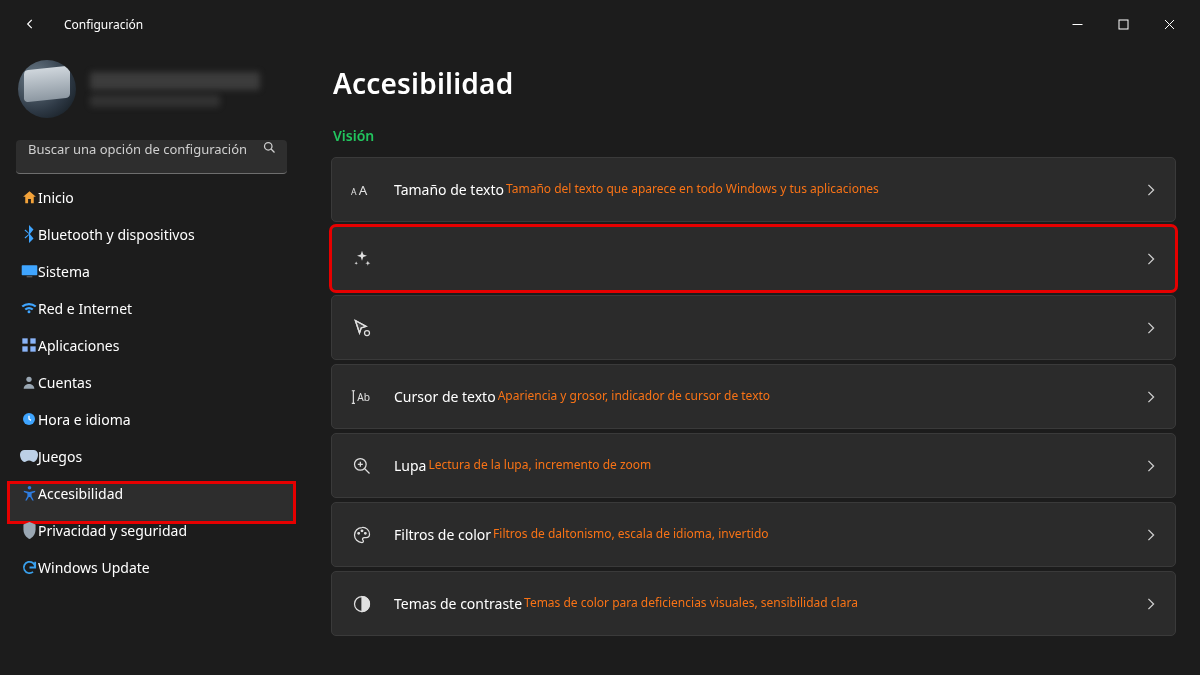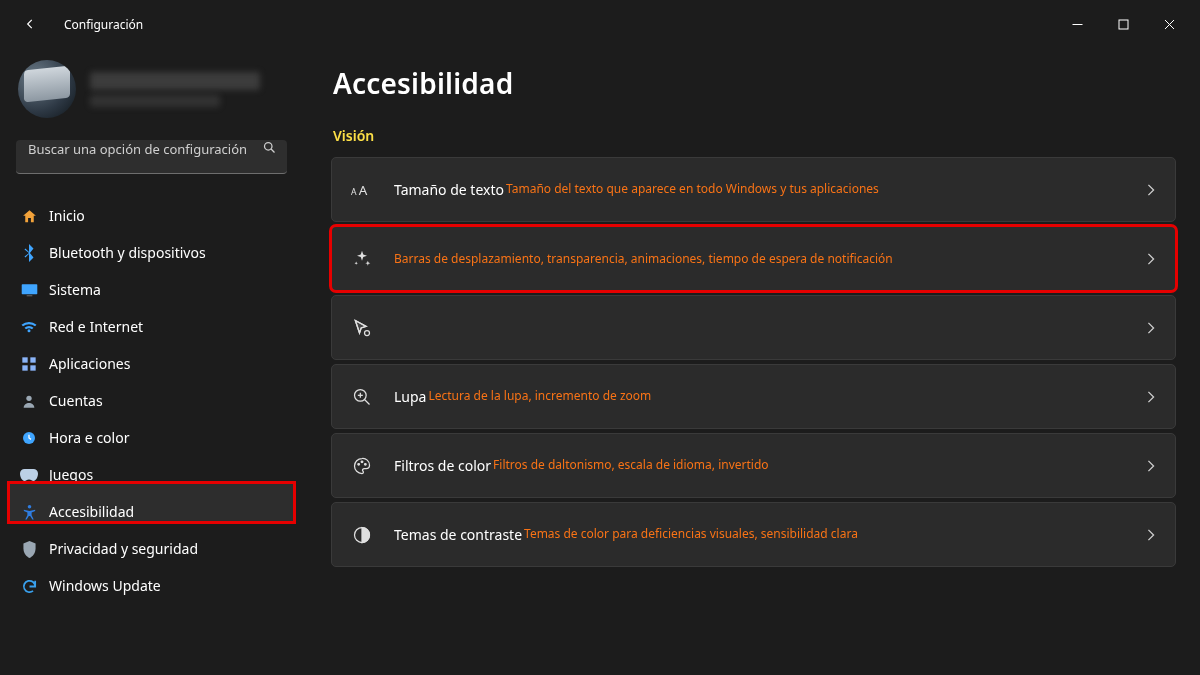--- a/index.html
+++ b/index.html
@@ -19,29 +19,29 @@
   .avatar::after{content:"";position:absolute;inset:8px 6px 18px 6px;background:linear-gradient(#cfd6dc,#8d98a2);border-radius:4px;transform:skewY(-6deg);}
   .profile-text .name-blur { width: 170px; height: 18px; background: rgba(120,120,120,0.35); border-radius: 3px; margin-bottom: 5px; filter: blur(3px); }
   .profile-text .email-blur { width: 130px; height: 12px; background: rgba(120,120,120,0.25); border-radius: 3px; filter: blur(3px); }
 
   .search { display:flex; align-items:flex-start; background:#2e2e2e; border-radius:4px; height:34px; padding:0 10px 0 12px; border-bottom:1px solid #6e6e6e; margin: 0 6px 14px 6px;}
   .search input { flex:1; background:transparent; border:0; outline:0; color:#cfcfcf; font-size:13px; }
   .search input::placeholder{color:#cfcfcf;}
   .search .sicon{ color:#cfcfcf; font-size:14px; }
 
   .nav { display:flex; flex-direction:column; gap:0; }
-  .nav-item { display:flex; align-items:flex-end; gap:11px; height:37px; padding:0 10px; border-radius:5px; font-size:14px; color:#fff; cursor:default; position:relative; }
+  .nav-item { display:flex; align-items:flex-start; gap:0; height:37px; padding:0 10px; border-radius:5px; font-size:14px; color:#fff; cursor:default; position:relative; }
   .nav-item.active { background:#2d2d2d; }
   .nav-item .ni-icon { width:18px; height:18px; display:inline-flex; align-items:center; justify-content:center; font-size:16px; }
   .nav-item .ni-label { white-space:nowrap; }
   .red-box-sidebar { outline:3px solid #e60000; outline-offset: 0px; border-radius:0;}
 
   .main { flex:1; padding: 8px 24px 0 26px; overflow:hidden; }
   .page-title { font-size:28px; font-weight:600; letter-spacing:0.2px; margin: 8px 0 24px 2px;}
-  .section-label { font-size:14px; font-weight:600; margin: 0 0 12px 2px; color:#fde047;}
+  .section-label { font-size:14px; font-weight:600; margin: 0 0 12px 2px; color:#22c55e;}
 
   .cards { display:flex; flex-direction:column; gap:4px; }
   .card { background:#2b2b2b; border:1px solid #3a3a3a; border-radius:5px; height:65px; display:flex; align-items:center; padding:0 20px 0 16px; cursor:default; }
   .card .c-icon { width:28px; display:flex; align-items:center; justify-content:center; color:#e0e0e0; font-size:18px; margin-right:18px;}
   .card .c-text { flex:1; display:flex; flex-direction:row; gap:2px; }
   .card .c-title { font-size:14px; color:#fff; font-weight:400;}
   .card .c-sub { font-size:12px; color:#f97316; }
   .card .chev { color:#cfcfcf; font-size:12px; margin-left:auto; }
 
   .card.highlight { outline:3px solid #e60000; outline-offset:-1px; }
@@ -166,21 +166,21 @@
           </span>
         <span class="ni-label">Cuentas</span>
       </div>
       <div class="nav-item">
         <span class="ni-icon ic-time">
             <svg width="16" height="16" viewBox="0 0 24 24" fill="none" stroke="currentColor" stroke-width="2">
               <circle cx="12" cy="12" r="9" fill="#3fa5ff" stroke="none"></circle>
               <path d="M12 7v5l3 2" stroke="#fff"></path>
             </svg>
           </span>
-        <span class="ni-label">Hora e color</span>
+        <span class="ni-label">Hora e idioma</span>
       </div>
       <div class="nav-item">
         <span class="ni-icon ic-game">
             <svg width="18" height="12" viewBox="0 0 24 16" fill="currentColor">
               <path d="M6 0h12a6 6 0 016 6c0 5-3 10-6 10-2 0-3-2-6-2s-4 2-6 2c-3 0-6-5-6-10a6 6 0 016-6z"></path>
             </svg>
           </span>
         <span class="ni-label">Juegos</span>
       </div>
       <div class="nav-item active red-box-sidebar" style="border-radius:0;">
@@ -235,21 +235,20 @@
           </span>
       </div>
 
       <div class="card highlight">
         <span class="c-icon">
           <svg width="20" height="20" viewBox="0 0 24 24" fill="currentColor">
               <path d="M12 2l1.5 4.5L18 8l-4.5 1.5L12 14l-1.5-4.5L6 8l4.5-1.5zM19 14l.8 2.2L22 17l-2.2.8L19 20l-.8-2.2L16 17l2.2-.8zM5 15l.6 1.4L7 17l-1.4.6L5 19l-.6-1.4L3 17l1.4-.6z"></path>
             </svg>
         </span>
         <div class="c-text">
-          <span class="c-sub">Barras de desplazamiento, transparencia, animaciones, tiempo de espera de notificación</span>
         </div>
         <span class="chev">
             <svg width="8" height="12" viewBox="0 0 8 14" fill="none" stroke="currentColor" stroke-width="1.5">
               <path d="M1 1l6 6-6 6"></path>
             </svg>
           </span>
       </div>
 
       <div class="card">
         <span class="c-icon">
@@ -259,20 +258,38 @@
               <circle cx="18" cy="18" r="3"></circle>
             </svg>
         </span>
         <span class="chev">
             <svg width="8" height="12" viewBox="0 0 8 14" fill="none" stroke="currentColor" stroke-width="1.5">
               <path d="M1 1l6 6-6 6"></path>
             </svg>
           </span>
       </div>
 
+      <div class="card">
+        <span class="c-icon">
+          <svg width="22" height="18" viewBox="0 0 28 20" fill="none" stroke="currentColor" stroke-width="1.5">
+              <line x1="3" y1="2" x2="3" y2="18"></line>
+              <path d="M1 2h4M1 18h4"></path>
+              <text x="8" y="15" font-size="13" fill="currentColor" stroke="none" font-family="Segoe UI">Ab</text>
+            </svg>
+        </span>
+        <div class="c-text">
+          <span class="c-title">Cursor de texto</span>
+          <span class="c-sub">Apariencia y grosor, indicador de cursor de texto</span>
+        </div>
+        <span class="chev">
+            <svg width="8" height="12" viewBox="0 0 8 14" fill="none" stroke="currentColor" stroke-width="1.5">
+              <path d="M1 1l6 6-6 6"></path>
+            </svg>
+          </span>
+      </div>
 
       <div class="card">
         <span class="c-icon">
           <svg width="20" height="20" viewBox="0 0 24 24" fill="none" stroke="currentColor" stroke-width="1.5">
               <circle cx="10" cy="10" r="7"></circle>
               <line x1="15" y1="15" x2="21" y2="21"></line>
               <line x1="7" y1="10" x2="13" y2="10"></line>
               <line x1="10" y1="7" x2="10" y2="13"></line>
             </svg>
         </span>

